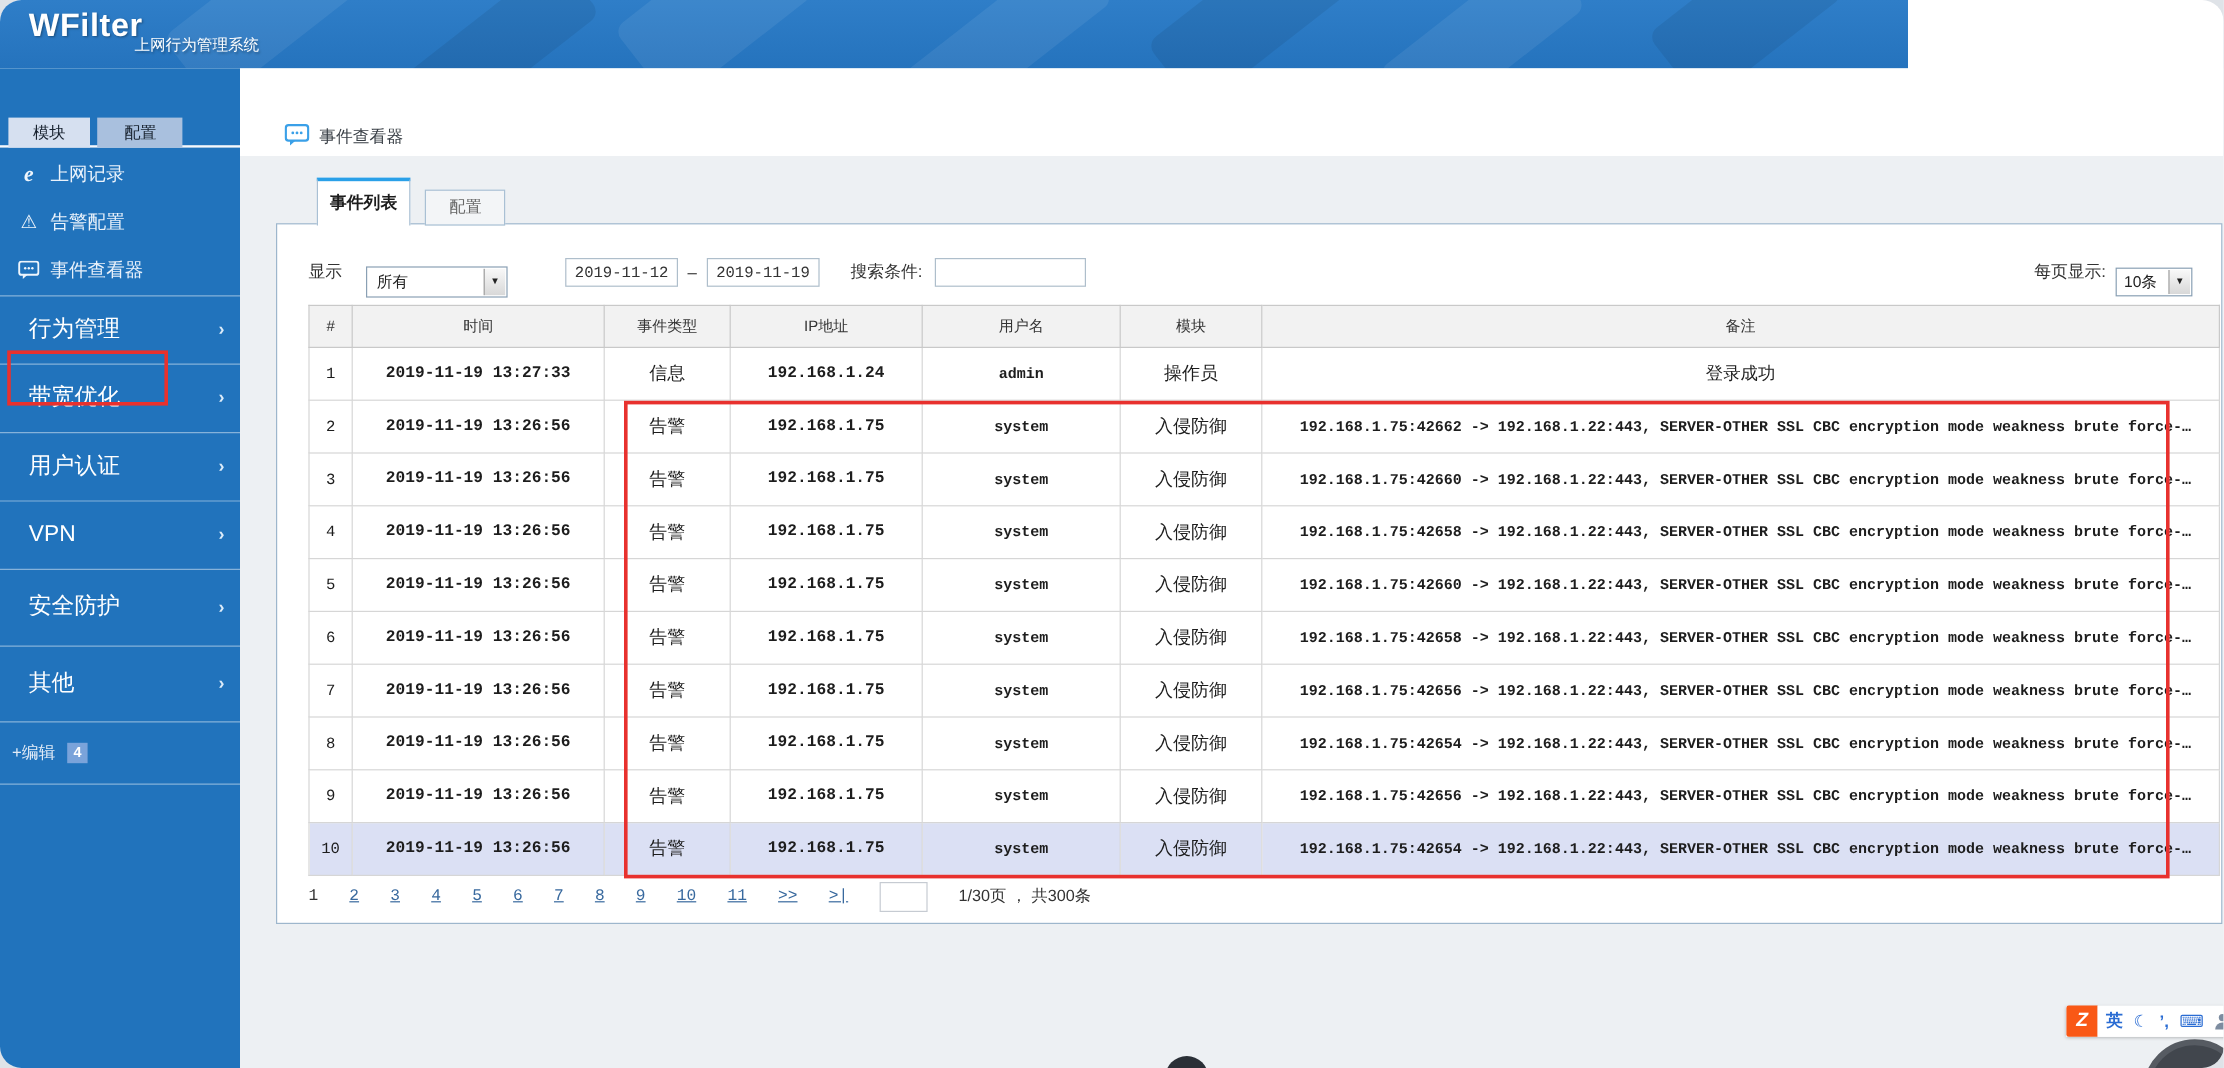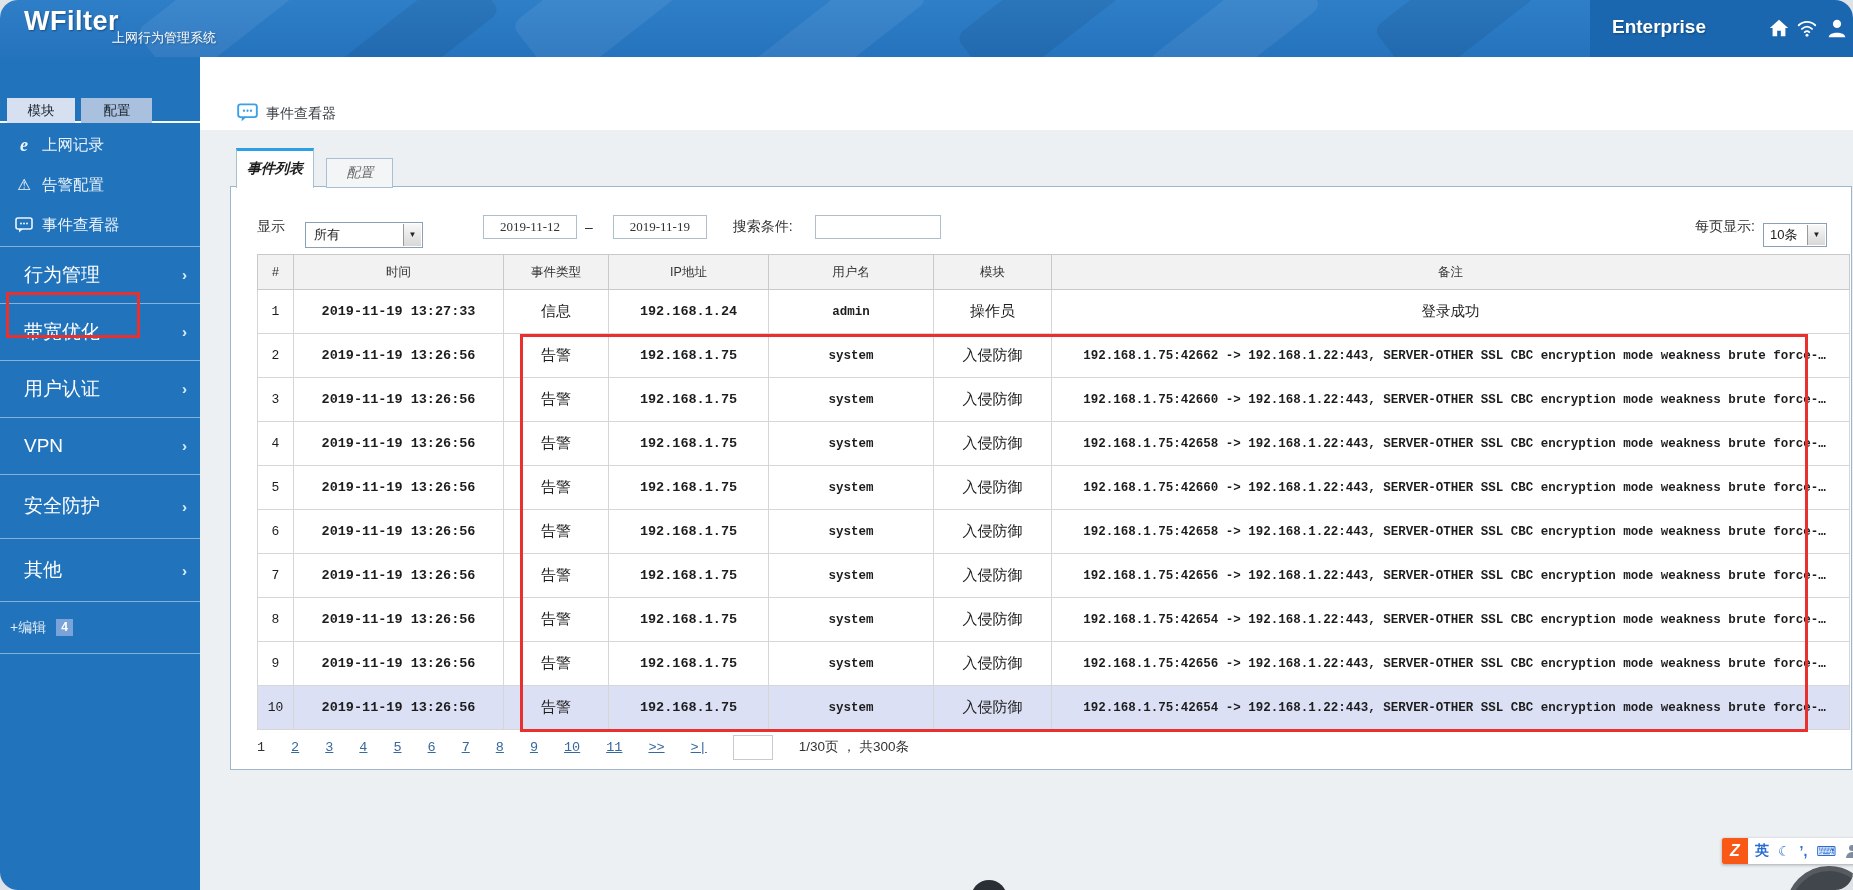--- a/index.html
+++ b/index.html
@@ -33,33 +33,33 @@
   .e-ico { font-family:"Liberation Serif",serif; font-style:italic; font-weight:bold; font-size:18px; color:#eef5fc; }
   .edit-row { height:52px; border-bottom:1px solid rgba(255,255,255,.45); display:flex; align-items:center; padding-left:10px; color:#e3ecf7; font-size:14px; }
   .edit-badge { margin-left:10px; width:17px; height:17px; background:#7aa3da; color:#fff; font-size:12px; font-weight:bold; text-align:center; line-height:17px; }
   .collapse-handle { position:absolute; left:200px; top:482px; width:9px; height:30px; background:#4e8fcd; border-radius:0 4px 4px 0; color:#fff; font-size:8px; line-height:30px; text-align:center; }
 
   
   .content { position:absolute; left:200px; top:57px; width:1653px; height:833px; background:#fff; }
   .gray { position:absolute; top:73px; left:0; width:100%; height:760px; background:#edf0f3; }
   .page-head-ico { position:absolute; left:37px; top:45px; width:21px; height:21px; }
   .page-head-label { position:absolute; left:66px; top:48px; font-size:14px; color:#3a4047; }
-  .tab-strip { position:absolute; left:36px; top:91px; z-index:3;font-style:italic; }
+  .tab-strip { position:absolute; left:64px; top:91px; z-index:3; }
   .ptab { display:inline-block; vertical-align:bottom; text-align:center; cursor:default; }
   .ptab.active { width:78px; height:40px; line-height:34px; background:#fff; border:1px solid #a9c0d4; border-top:3px solid #2aa0e8; border-bottom:none; font-weight:bold; font-size:14px; color:#1c1c1c; }
   .ptab.inactive { width:67px; height:30px; line-height:28px; margin-left:8px; background:#f3f5f7; border:1px solid #a9c0d4; font-size:13.5px; color:#666; }
   .panel { position:absolute; left:30px; top:129px; width:1622px; height:584px; background:#fff; border:1px solid #9db6cc; z-index:2; }
 
   
   .filter-row { position:absolute; top:26px; left:26px; width:1570px; height:28px; display:flex; align-items:center; font-size:14px; color:#333; }
   .f-gap20 { width:20px; } .f-gap48 { width:48px; } .f-gap8 { width:8px; } .f-gap26 { width:26px; } .f-gap10 { width:10px; }
   .selectbox { position:relative; height:26px; border:1px solid #8aa0b4; background:#fff;margin-top:16px; }
   .sel-text { display:block; padding:0 22px 0 8px; line-height:24px; font-size:13px; color:#222; }
   .sel-btn { position:absolute; right:1px; top:1px; bottom:1px; width:18px; background:linear-gradient(180deg,#f8f8f8,#d8d8d8); border-left:1px solid #9a9a9a; text-align:center; font-size:8px; line-height:22px; color:#222; }
-  .txt-inp { height:24px; border:1px solid #aebecb; background:#fff; font-size:13px; color:#333; text-align:center; font-family:Liberation Serif, serif;margin-left:12px; }
+  .txt-inp { height:24px; border:1px solid #aebecb; background:#fff; font-size:13px; color:#333; text-align:center; font-family:Liberation Mono, monospace; }
   .date-inp { width:94px; }
   .search-inp { width:126px; text-align:left; padding-left:6px; }
   .f-spacer { flex:1; }
 
   
   .grid-wrap { position:absolute; top:67px; left:26px; width:1593px; }
   table.grid { width:1593px; border-collapse:collapse; table-layout:fixed; }
   table.grid th { height:35px; background:#f2f2f2; border:1px solid #c9c9c9; font-size:12.5px; font-weight:normal; color:#333; }
   table.grid td { height:44px; border:1px solid #d6d6d6; text-align:center; color:#1d1d1d; overflow:hidden; white-space:nowrap; }
   td.c-num { font-size:13px; font-family:"Liberation Mono",monospace; }
@@ -101,38 +101,20 @@
     <div class="hdr-left">
       <div class="kb" style="left:140px; top:-25px; width:160px; height:70px;"></div>
       <div class="kbd" style="left:330px; top:10px;  width:170px; height:60px;"></div>
       <div class="kb" style="left:520px; top:-30px; width:150px; height:80px;"></div>
       <div class="kb" style="left:740px; top:5px;   width:190px; height:60px;"></div>
       <div class="kbd" style="left:960px; top:-20px; width:160px; height:70px;"></div>
       <div class="kb" style="left:1150px; top:0px;  width:170px; height:65px;"></div>
       <div class="kbd" style="left:1380px; top:-25px; width:150px; height:75px;"></div>
       <div class="logo">WFilter</div>
       <div class="logo-sub">上网行为管理系统</div>
-    </div>
-    <div class="hdr-right">
-      <span class="edition">Enterprise</span>
-      <svg class="hdr-ico" style="left:178px;" viewBox="0 0 24 24">
-          <path d="M12 3 L22 12 L19 12 L19 21 L14 21 L14 15 L10 15 L10 21 L5 21 L5 12 L2 12 Z" fill="#fff"></path>
-        </svg>
-      <svg class="hdr-ico" style="left:206px;" viewBox="0 0 24 24">
-          <g fill="none" stroke="#fff" stroke-width="2" stroke-linecap="round">
-            <path d="M3 9 C8 4, 16 4, 21 9"></path>
-            <path d="M6.5 13 C10 9.8, 14 9.8, 17.5 13"></path>
-            <path d="M9.5 16.5 C11 15.2, 13 15.2, 14.5 16.5"></path>
-          </g>
-          <circle cx="12" cy="20" r="1.6" fill="#fff"></circle>
-        </svg>
-      <svg class="hdr-ico" style="left:236px;" viewBox="0 0 24 24">
-          <circle cx="12" cy="7.5" r="4.5" fill="#fff"></circle>
-          <path d="M3 22 C3 15.5, 21 15.5, 21 22 Z" fill="#fff"></path>
-        </svg>
     </div>
   </div>
 
   <div class="sidebar">
     <div class="side-tabs-row">
       <span class="side-tab active">模块</span>
       <span class="side-tab inactive">配置</span>
     </div>
     <div class="menu">
       <div class="submenu">

